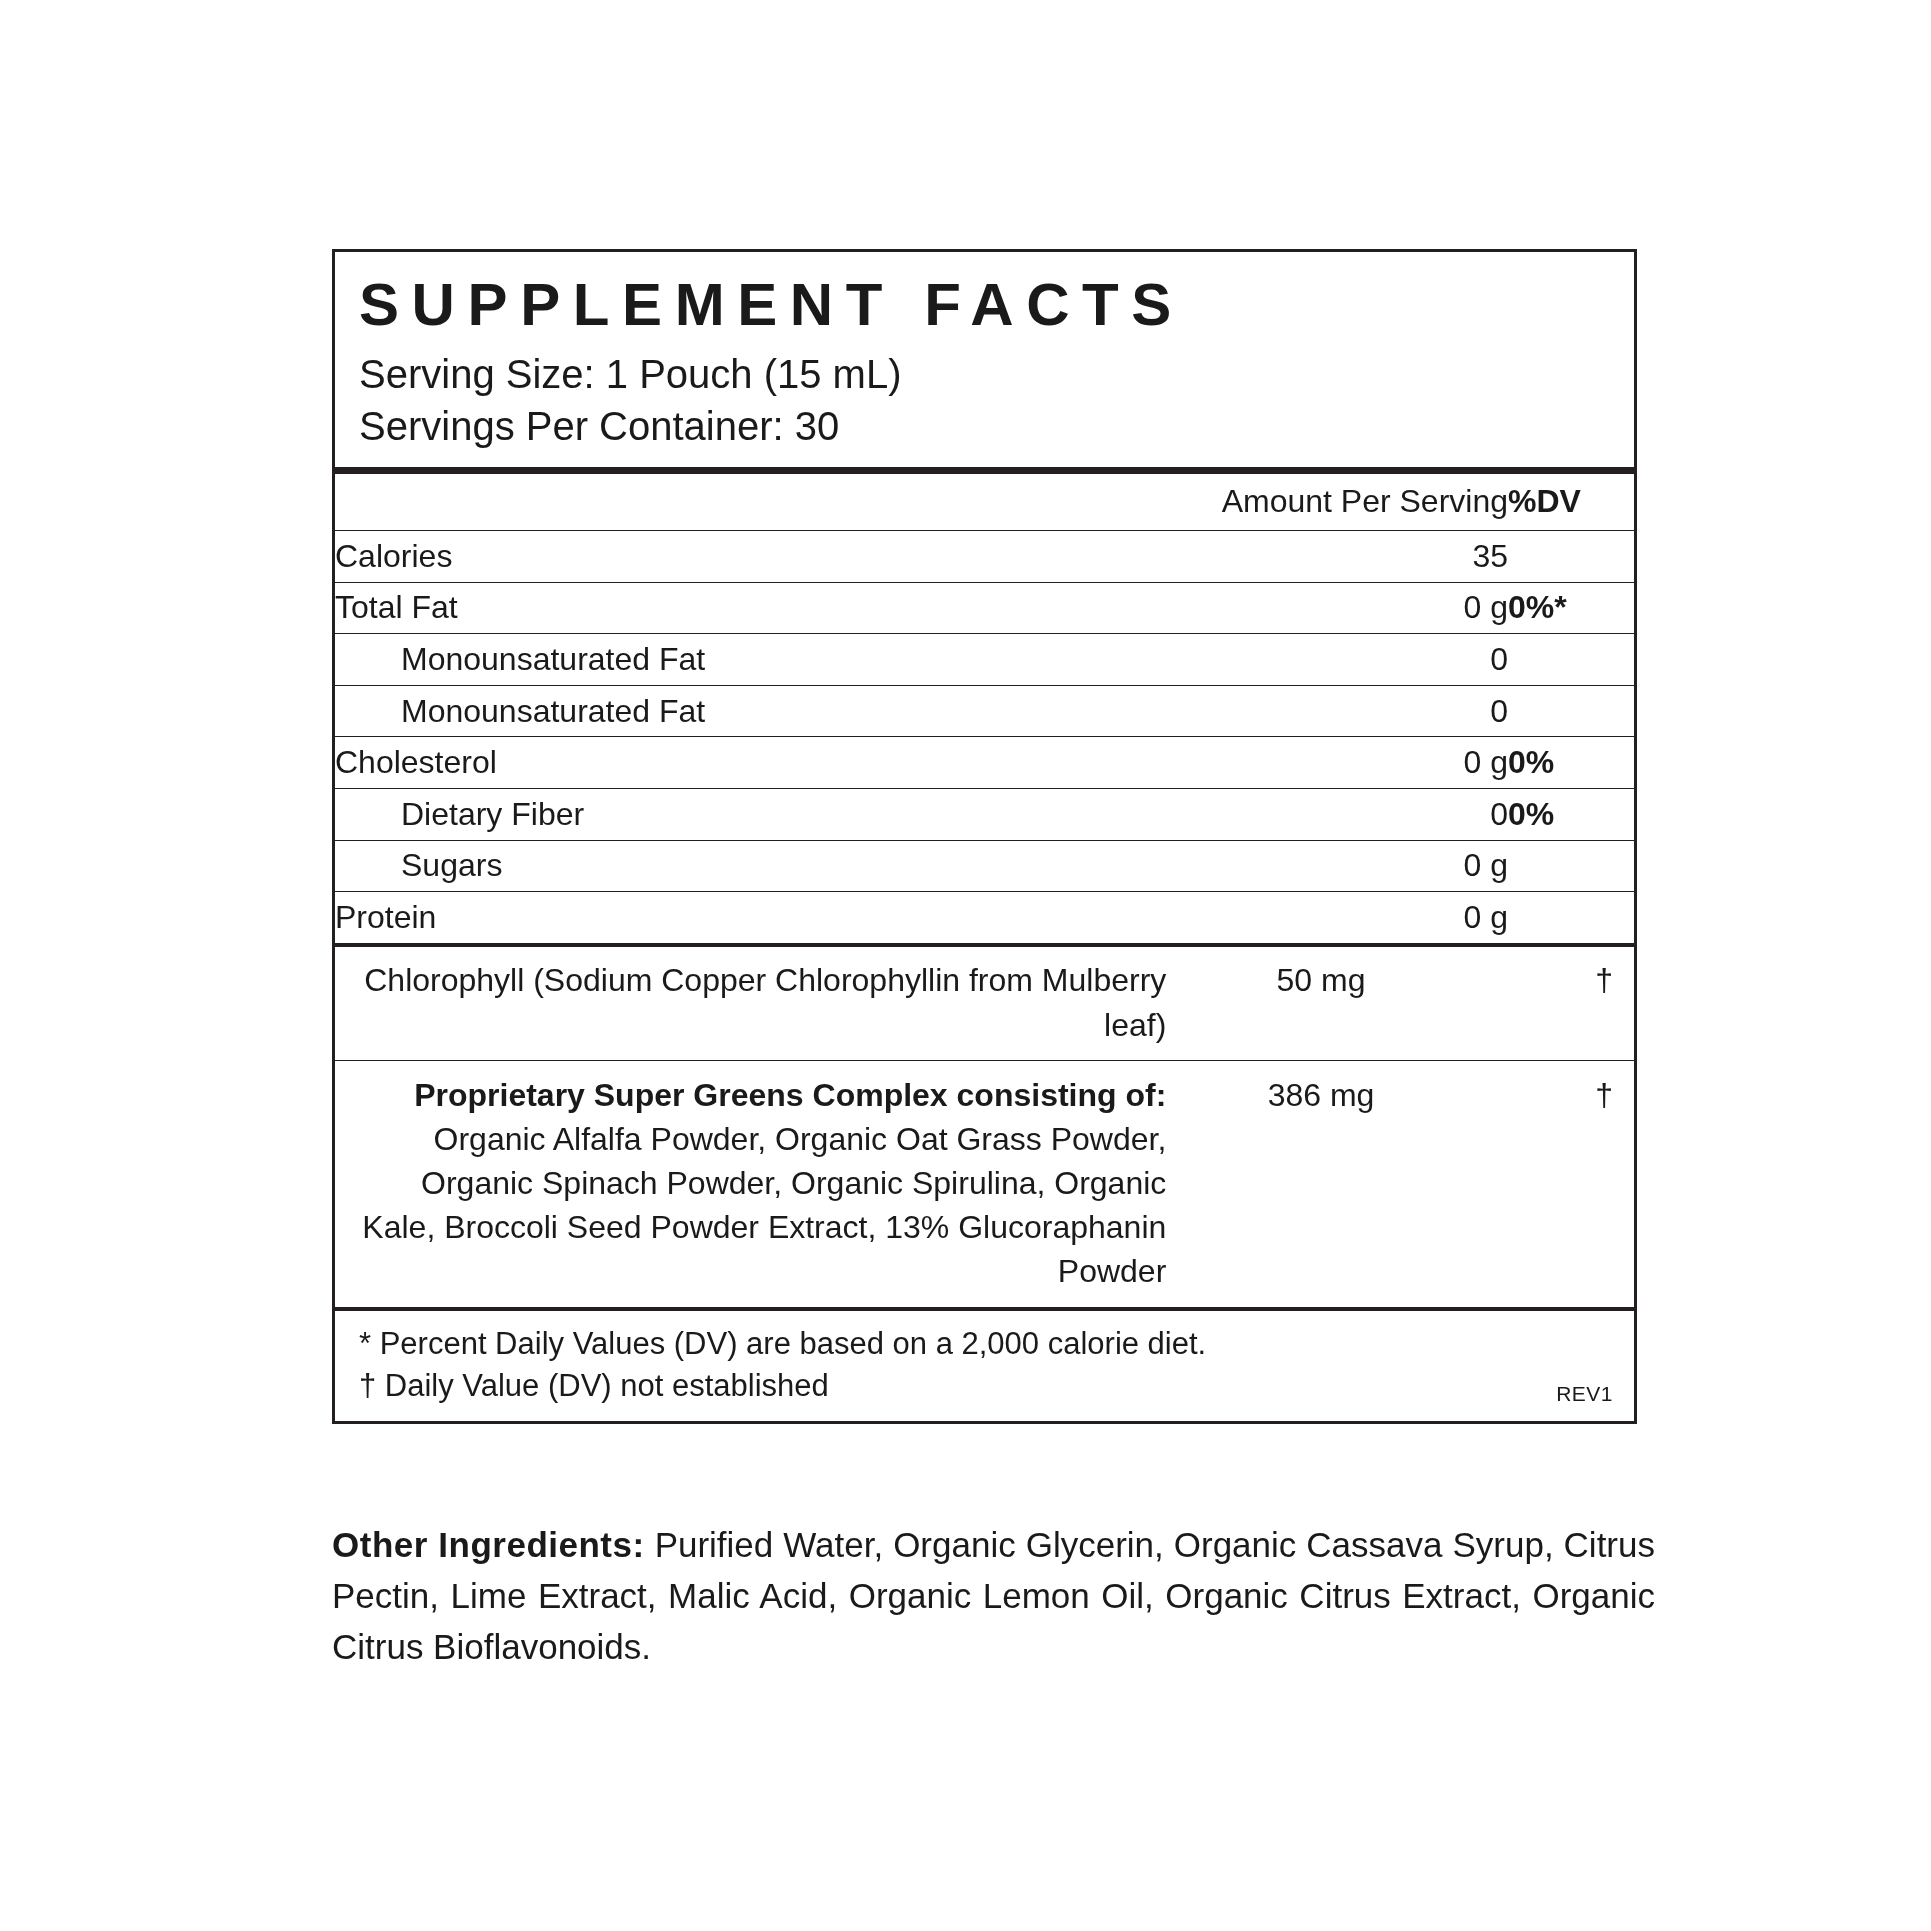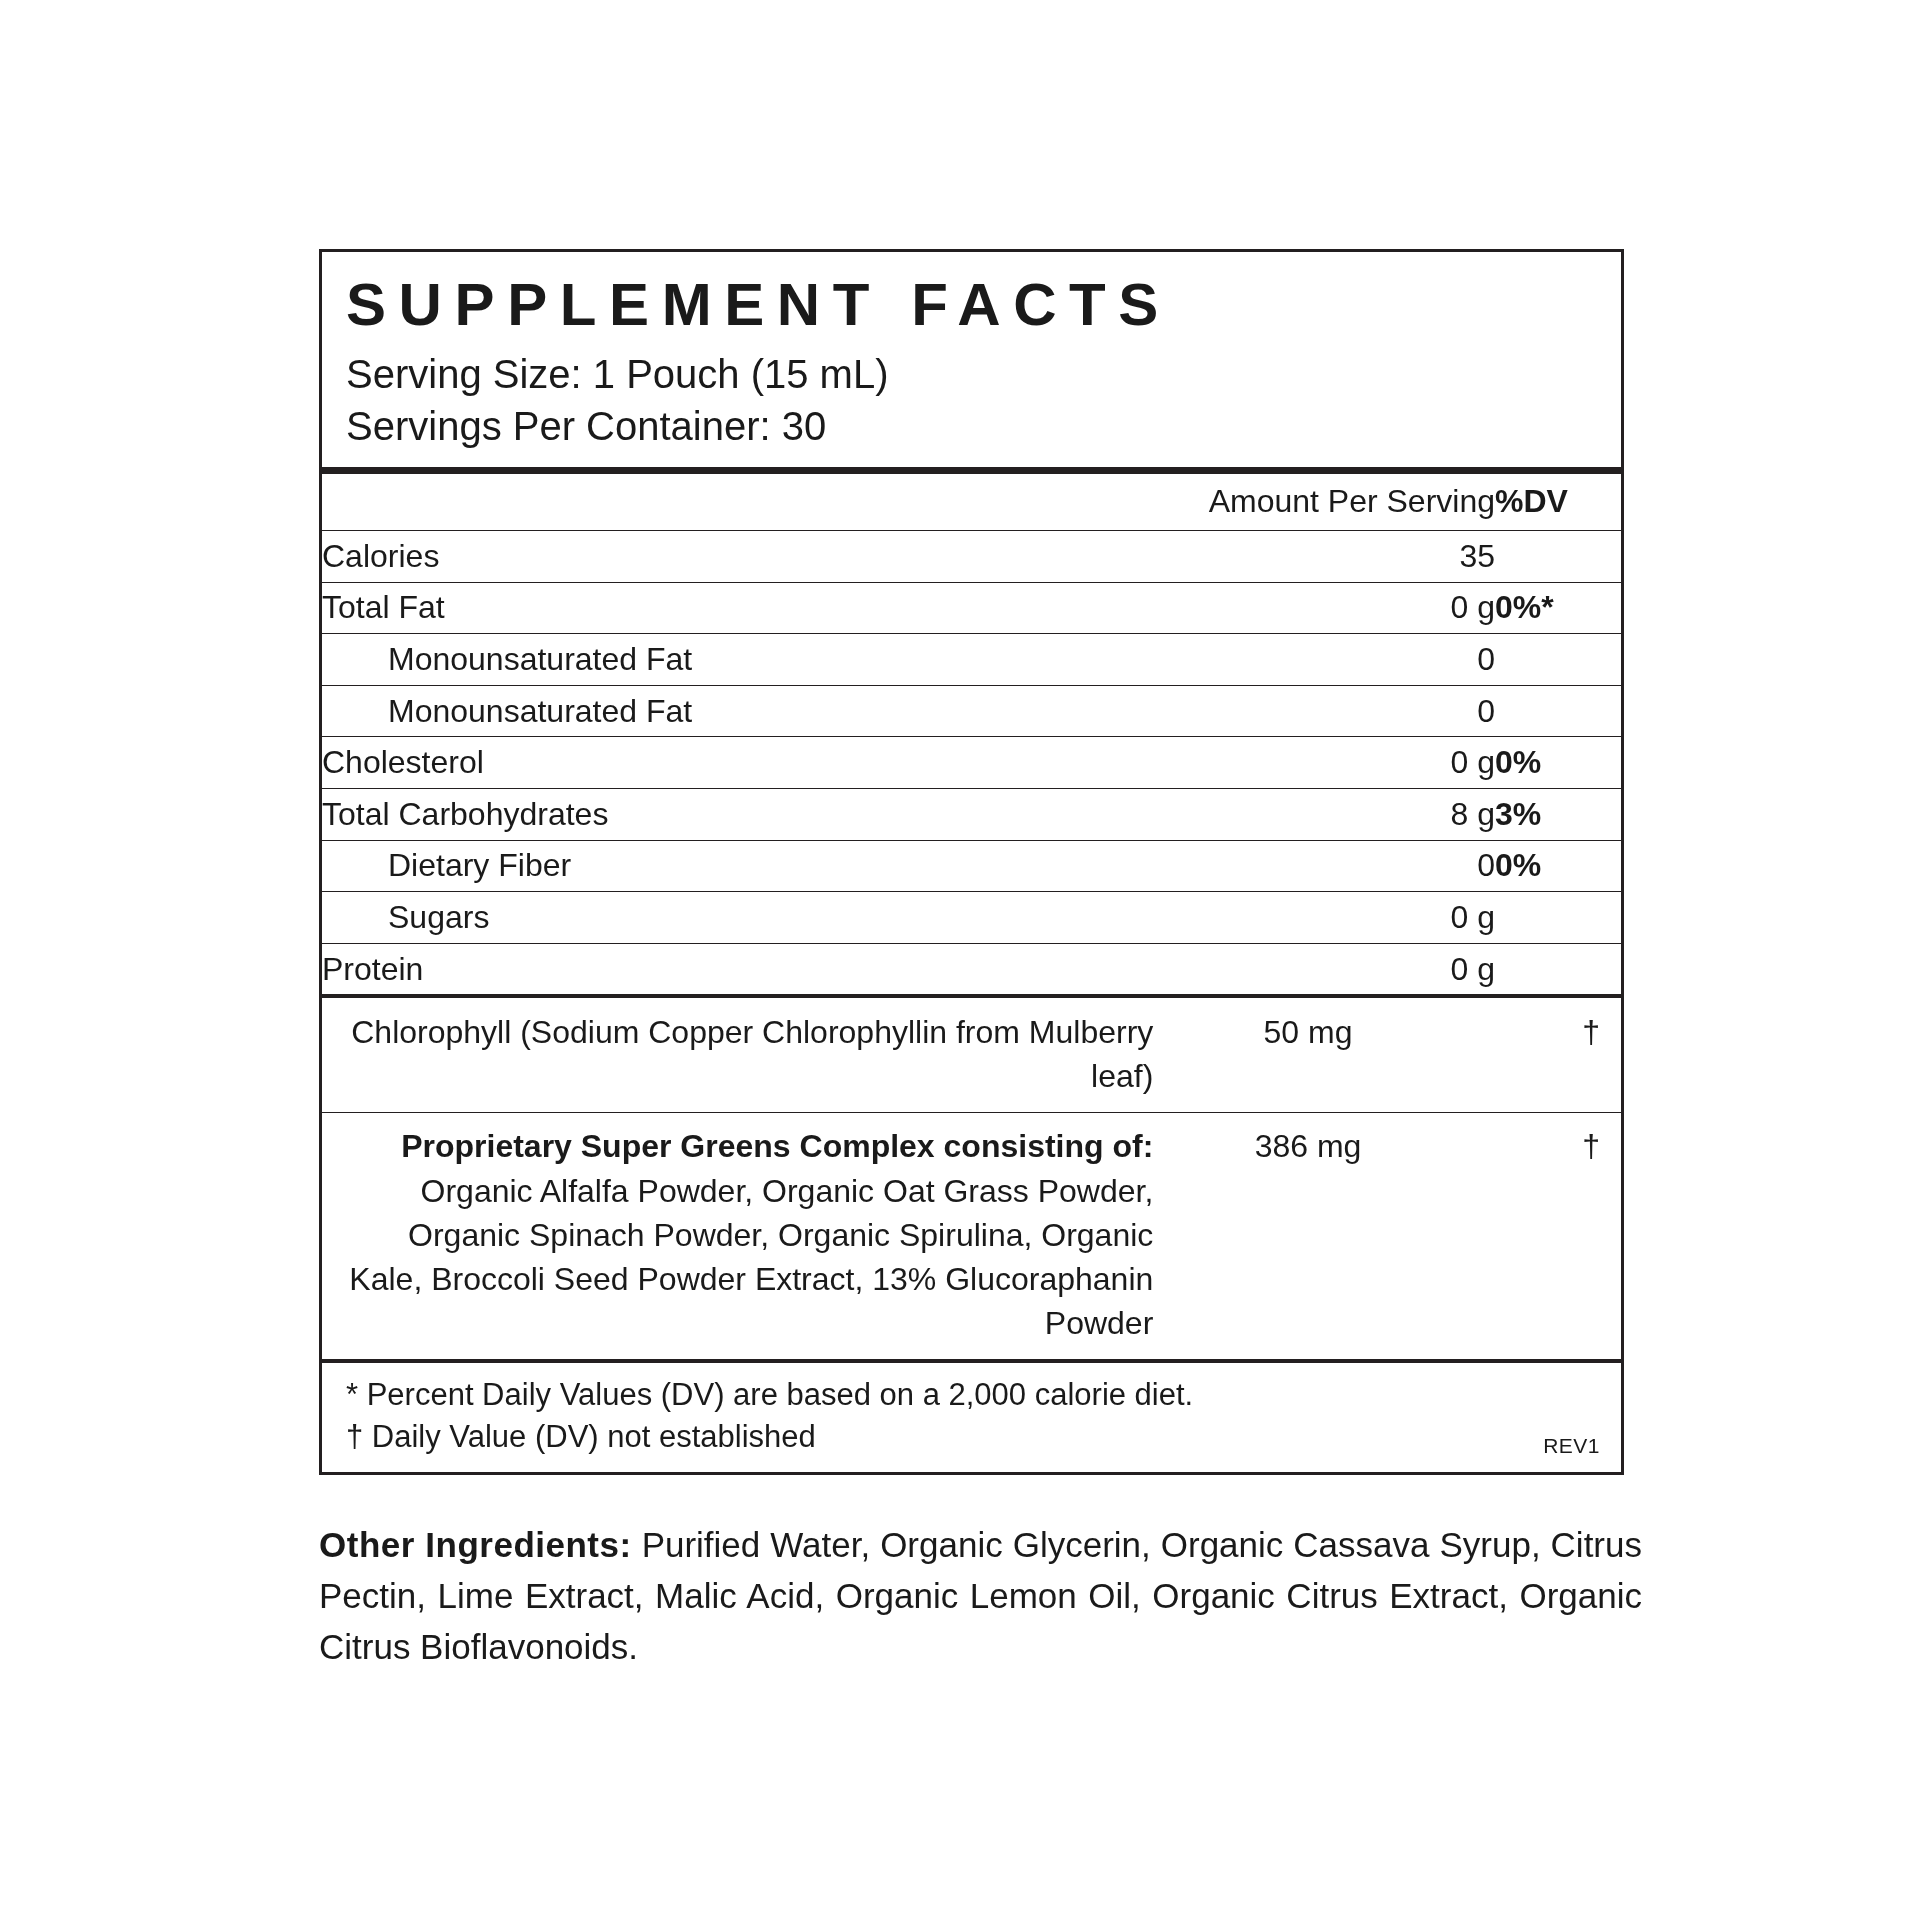--- a/index.html
+++ b/index.html
@@ -12,20 +12,21 @@
   body {
     font-family: "Liberation Sans", sans-serif;
     color: #1a1a1a;
     -webkit-font-smoothing: antialiased;
   }
   .page {
     position: relative;
     width: 1607px;
     height: 1931px;
     box-sizing: border-box;
+    margin-left: 13px;
   }
   .panel {
     position: absolute;
     left: 319px;
     top: 249px;
     width: 1305px;
     border: 3.9px solid #231f20;
     box-sizing: border-box;
     background: #fff;
   }
@@ -159,25 +160,20 @@
         <td class="c-label indent">Monounsaturated Fat</td>
         <td class="c-amount">0</td>
         <td class="c-dv"></td>
       </tr>
       <tr class="line">
         <td class="c-label">Cholesterol</td>
         <td class="c-amount">0 g</td>
         <td class="c-dv">0%</td>
       </tr>
       <tr class="line">
-        <td class="c-label">Total Carbohydrates</td>
-        <td class="c-amount">8 g</td>
-        <td class="c-dv">3%</td>
-      </tr>
-      <tr class="line">
         <td class="c-label indent">Dietary Fiber</td>
         <td class="c-amount">0</td>
         <td class="c-dv">0%</td>
       </tr>
       <tr class="line">
         <td class="c-label indent">Sugars</td>
         <td class="c-amount">0 g</td>
         <td class="c-dv"></td>
       </tr>
       <tr>

